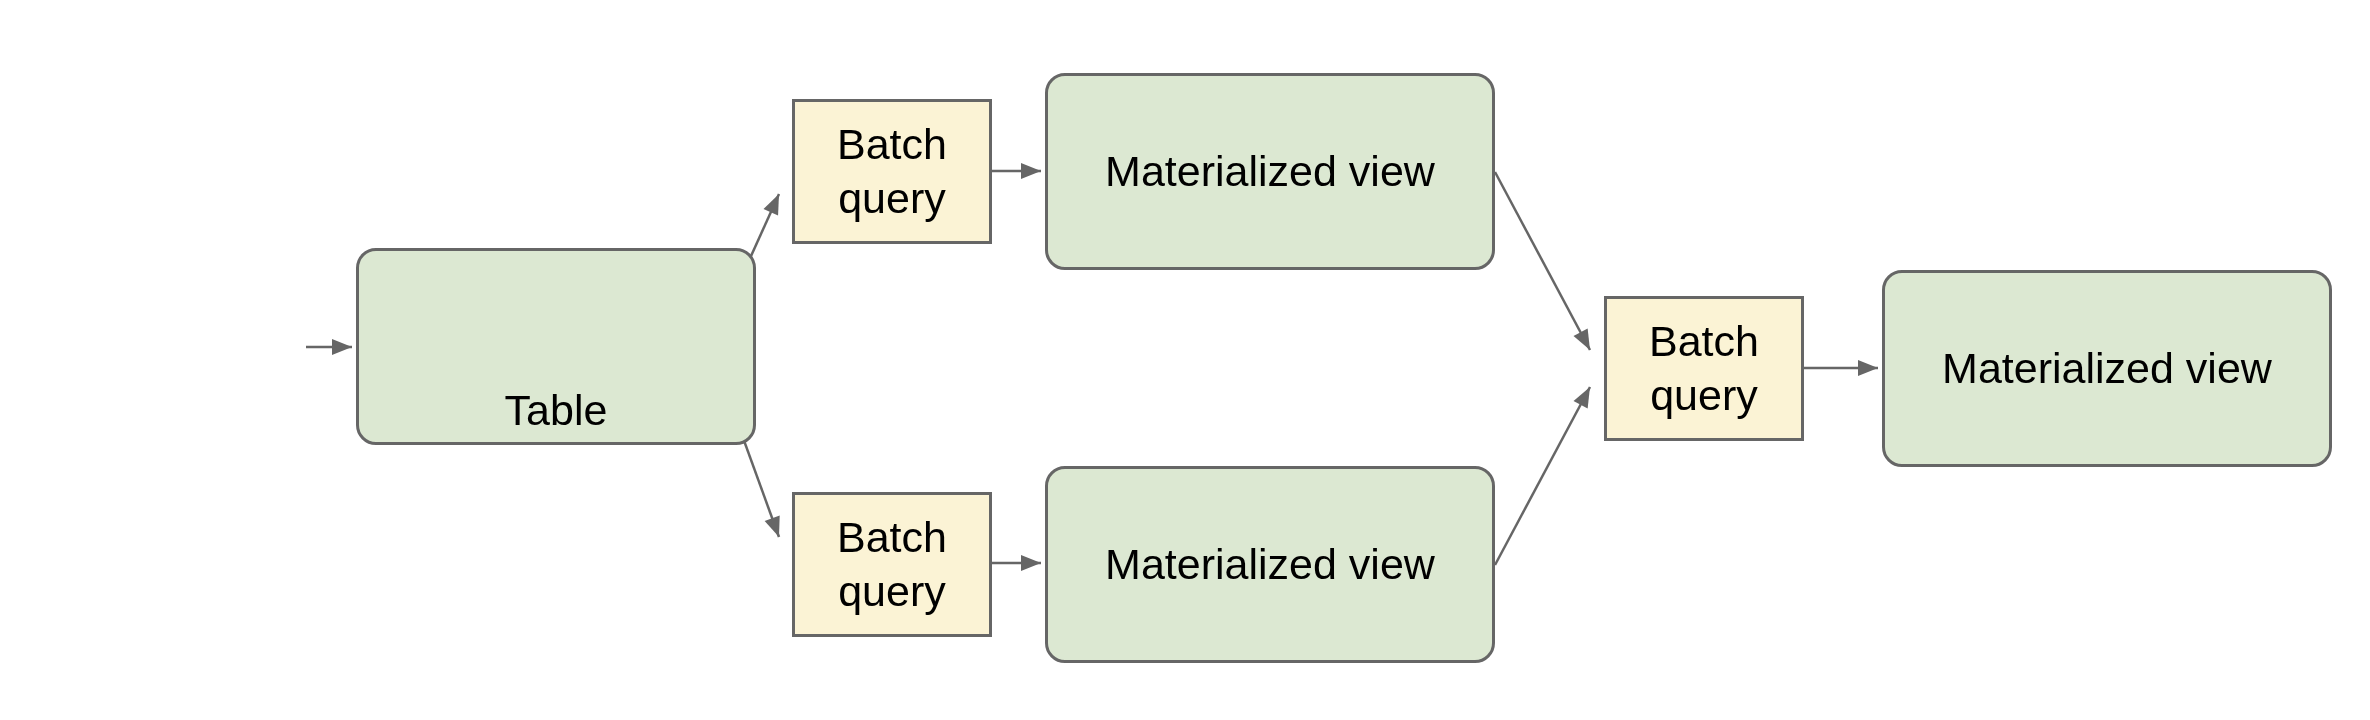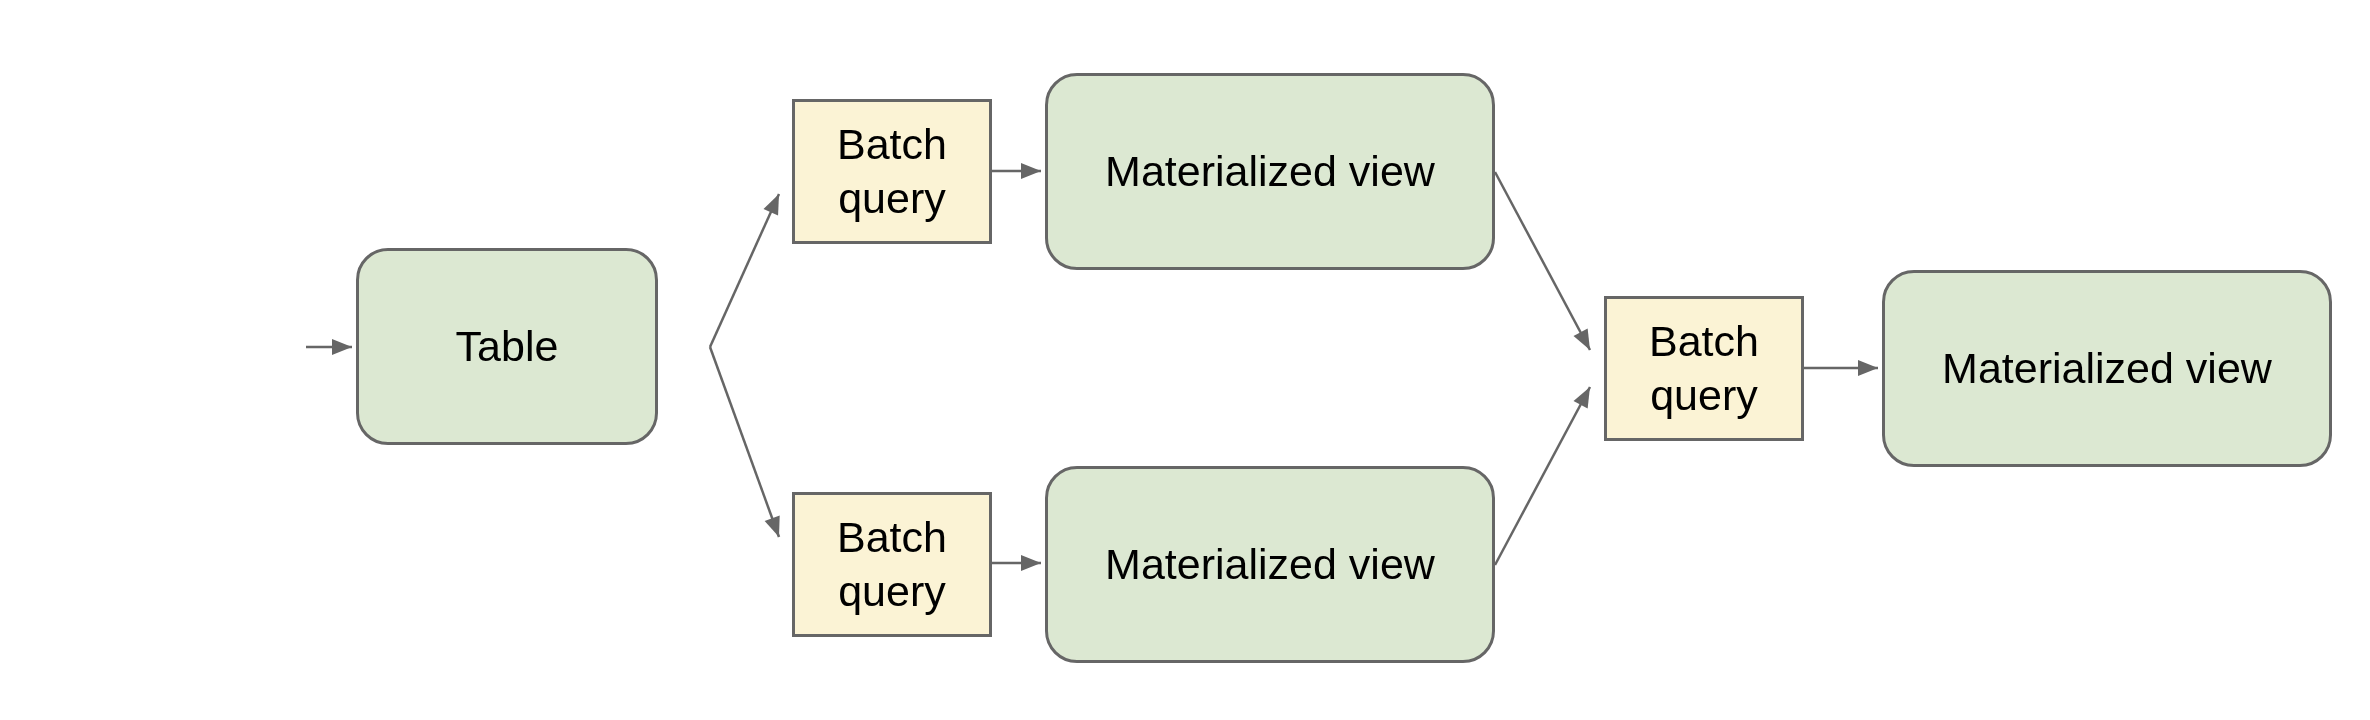--- a/index.html
+++ b/index.html
@@ -32,25 +32,25 @@
     font-size: 43px;
     line-height: 1.25;
     padding: 4px 10px;
   }
   .node--query {
     background: #fbf3d5;
     margin-left: 11px;
   }
   .node--store {
     background: #dce8d2;
-    border-radius: 32px;
+    border-radius: 20px;
   }
   
   #n-streaming     { left: 30px;   top: 276px; width: 276px; height: 143px; }
-  #n-table         { left: 356px;  top: 248px; width: 302px; height: 197px; }
+  #n-table         { left: 356px;  top: 248px; width: 400px; height: 197px; align-items: flex-end; }
   #n-batch-top     { left: 781px;  top: 99px;  width: 200px; height: 145px; }
   #n-mv-top        { left: 1045px; top: 73px;  width: 450px; height: 197px; }
   #n-batch-bottom  { left: 781px;  top: 492px; width: 200px; height: 145px; }
   #n-mv-bottom     { left: 1045px; top: 466px; width: 450px; height: 197px; }
   #n-batch-merge   { left: 1593px; top: 296px; width: 200px; height: 145px; }
   #n-mv-final      { left: 1882px; top: 270px; width: 450px; height: 197px; }
 </style>
 </head>
 <body>
 

